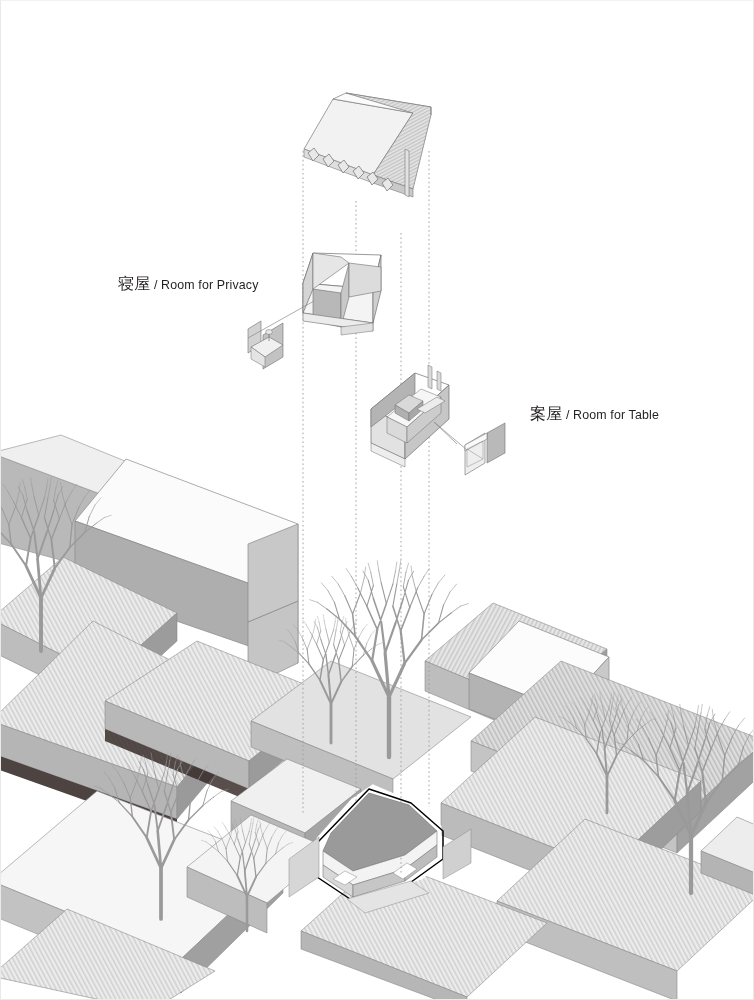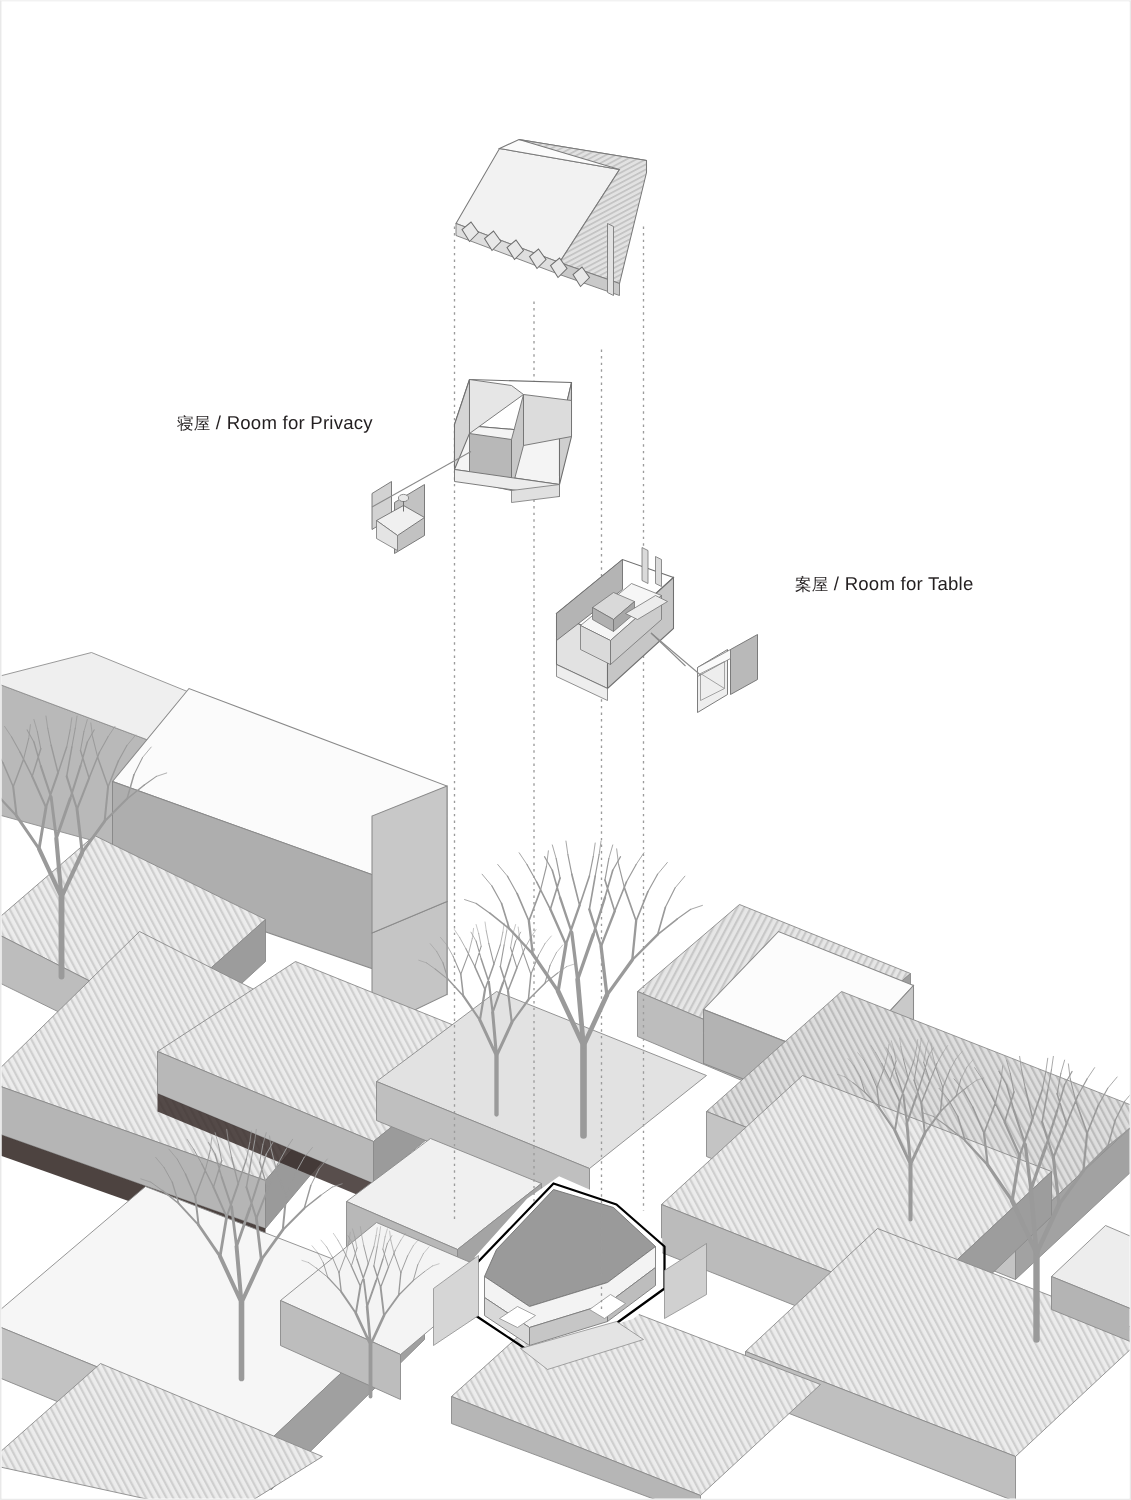--- a/index.html
+++ b/index.html
@@ -18,23 +18,23 @@
   }
   #canvas{position:absolute;left:0;top:0;width:754px;height:1000px;}
   .lbl{
     position:absolute;
     color:#231f20;
     font-size:12.4px;
     letter-spacing:.15px;
     white-space:nowrap;
     line-height:1;
   }
-  .lbl .cjk{font-family:Liberation Sans, sans-serif;font-size:11px;}
+  .lbl .cjk{font-family:Liberation Sans, sans-serif;font-size:16px;}
   #label-privacy{left:117px;top:275px;}
-  #label-table{left:529px;top:382px;}
+  #label-table{left:529px;top:405px;}
 </style>
 </head>
 <body>
 
 <div id="page">
 
   <svg id="canvas" viewBox="0 0 754 1000" xmlns="http://www.w3.org/2000/svg">
     <defs>
       <pattern id="hatchRoof" width="4" height="4" patternUnits="userSpaceOnUse" patternTransform="rotate(-28)">
         <rect width="4" height="4" fill="#ececec"></rect>

